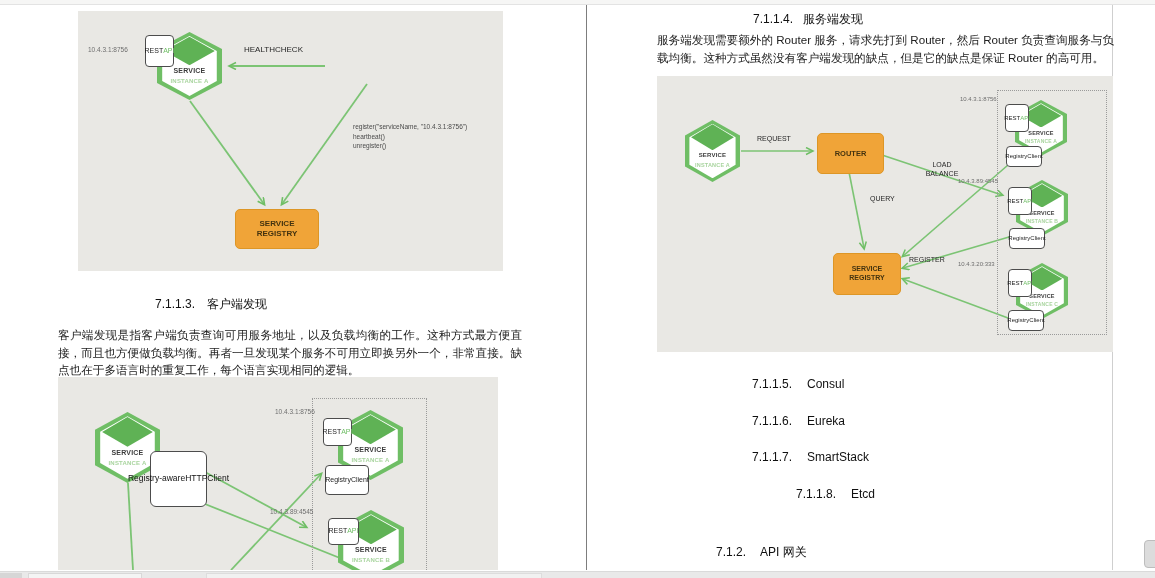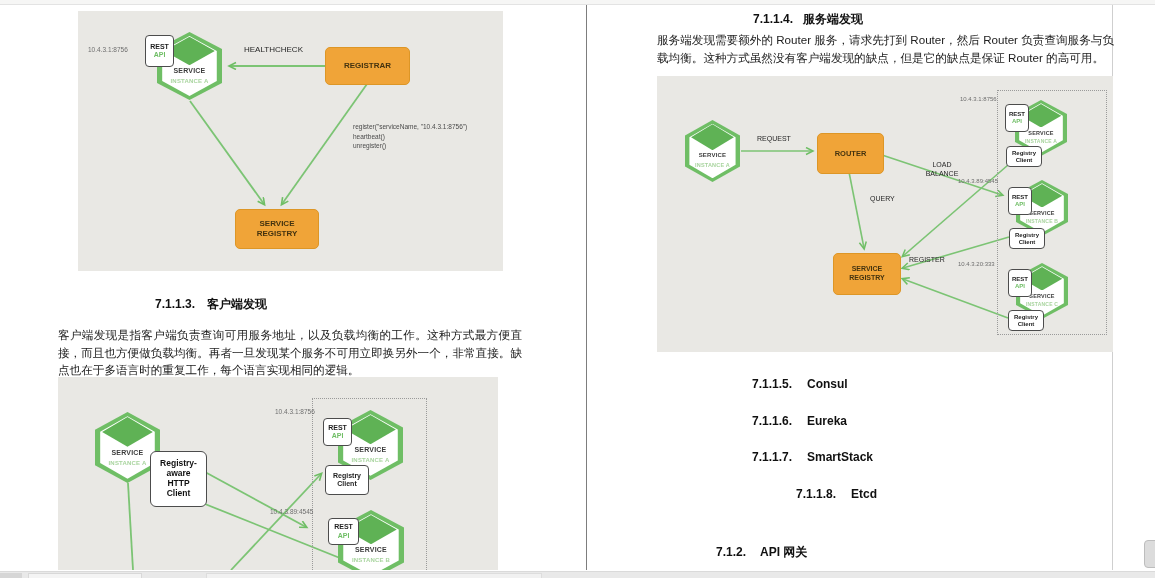--- a/index.html
+++ b/index.html
@@ -20,39 +20,39 @@
   .hx-i{position:absolute;left:8%;top:6%;width:84%;height:88%;background:#fff;
         clip-path:polygon(50% 0,100% 25%,100% 75%,50% 100%,0 75%,0 25%)}
   .hx-lid{position:absolute;left:11%;top:7%;width:78%;height:42%;background:#5fb255;
         clip-path:polygon(50% 0,100% 50%,50% 100%,0 50%)}
   .hx-t1{position:absolute;left:0;width:100%;top:52%;text-align:center;font-weight:700;font-size:7px;color:#3c3c3c;letter-spacing:.2px}
   .hx-t2{position:absolute;left:0;width:100%;top:67%;text-align:center;font-weight:700;font-size:6px;color:#a8d49e;letter-spacing:.2px}
   .hx.sm .hx-t1{font-size:5.5px;top:53%}
   .hx.sm .hx-t2{font-size:5px;top:68%}
   
   .wbox{position:absolute;background:#fff;border:1.5px solid #4c4c4c;border-radius:4px;
-        display:flex;flex-direction:column;align-items:center;justify-content:center;
-        text-align:center;font-weight:700;line-height:1.15}
+        display:flex;flex-direction:row;align-items:center;justify-content:center;
+        text-align:center;font-weight:400;line-height:1.15}
   .rb-rest{color:#1d1d1d;font-size:7px}
   .rb-api{color:#6fbe65;font-size:7px}
   .f6 .rb-rest,.f6 .rb-api{font-size:6px}
   .rc{font-size:7px;color:#1d1d1d}
   .rc.f6{font-size:6px}
   .hcbox{font-size:8.5px;color:#111;border-radius:6px}
   
   .obox{position:absolute;background:#f0a438;border:1px solid #dd9626;border-radius:5px;
         display:flex;flex-direction:column;align-items:center;justify-content:center;
         text-align:center;font-weight:700;color:#44330f;line-height:1.25}
   
   .iplab{position:absolute;color:#6e6e6e;font-size:6.5px;white-space:nowrap}
   .dlab{position:absolute;font-weight:400;color:#262626;white-space:nowrap}
   .regtext{position:absolute;font-size:6.5px;color:#4a4a4a;line-height:9.5px;white-space:nowrap}
   .dotted{position:absolute;border:1px dotted #9a9a9a}
   
-  .hrow{position:absolute;font-weight:700;color:#101010;font-size:12px;white-space:nowrap}
+  .hrow{position:absolute;font-weight:400;color:#101010;font-size:12px;white-space:nowrap}
   .hnum{display:inline-block}
   .para{position:absolute;font-size:11.6px;color:#222;line-height:17.5px;text-align:justify}
   .h712{font-size:12px}
   
   .bbar{position:absolute;left:0;top:571px;width:1155px;height:7px;background:#e9e9e9;border-top:1px solid #dadada}
   .bseg{position:absolute;top:1px;height:6px}
   .vthumb{position:absolute;left:1144px;top:540px;width:14px;height:26px;background:#dcdcdc;border:1px solid #bdbdbd;border-radius:4px}
 </style>
 </head>
 <body>
@@ -78,23 +78,20 @@
     <div class="hx-i"></div>
     <div class="hx-lid"></div>
     <div class="hx-t1">SERVICE</div>
     <div class="hx-t2">INSTANCE A</div>
   </div>
   <div class="wbox" style="left:67px;top:24px;width:27px;height:30px">
     <div class="rb-rest">REST</div>
     <div class="rb-api">API</div>
   </div>
   <div class="dlab" style="left:166px;top:34px;font-size:8px">HEALTHCHECK</div>
-  <div class="obox" style="left:247px;top:36px;width:83px;height:36px;font-size:8px">
-    <div>REGISTRAR</div>
-  </div>
   <div class="regtext" style="left:275px;top:111px">
     <div>register("serviceName, "10.4.3.1:8756")</div>
     <div>heartbeat()</div>
     <div>unregister()</div>
   </div>
   <div class="obox" style="left:157px;top:198px;width:82px;height:38px;font-size:8px">
     <div>SERVICE</div>
     <div>REGISTRY</div>
   </div>
 </div>

